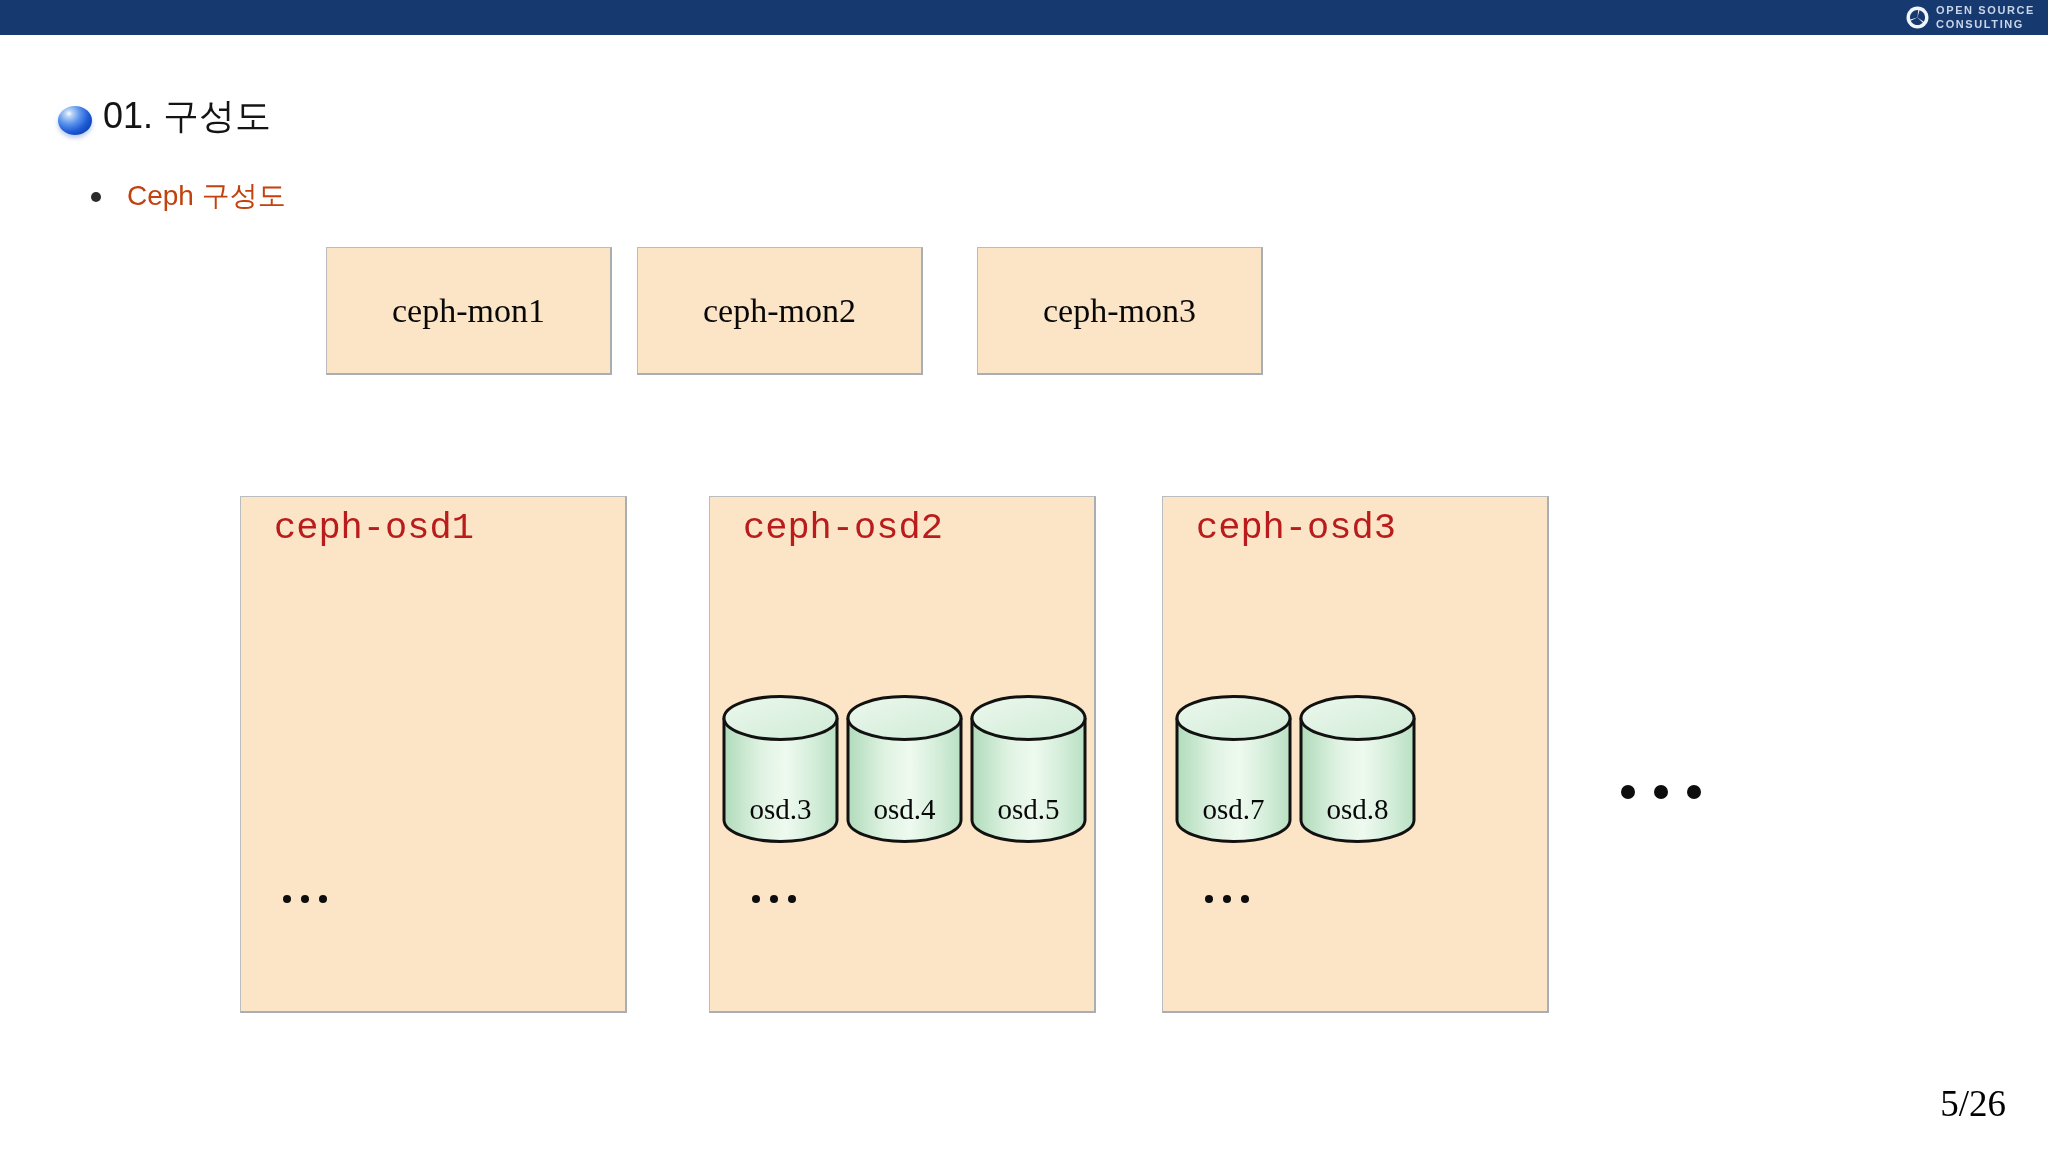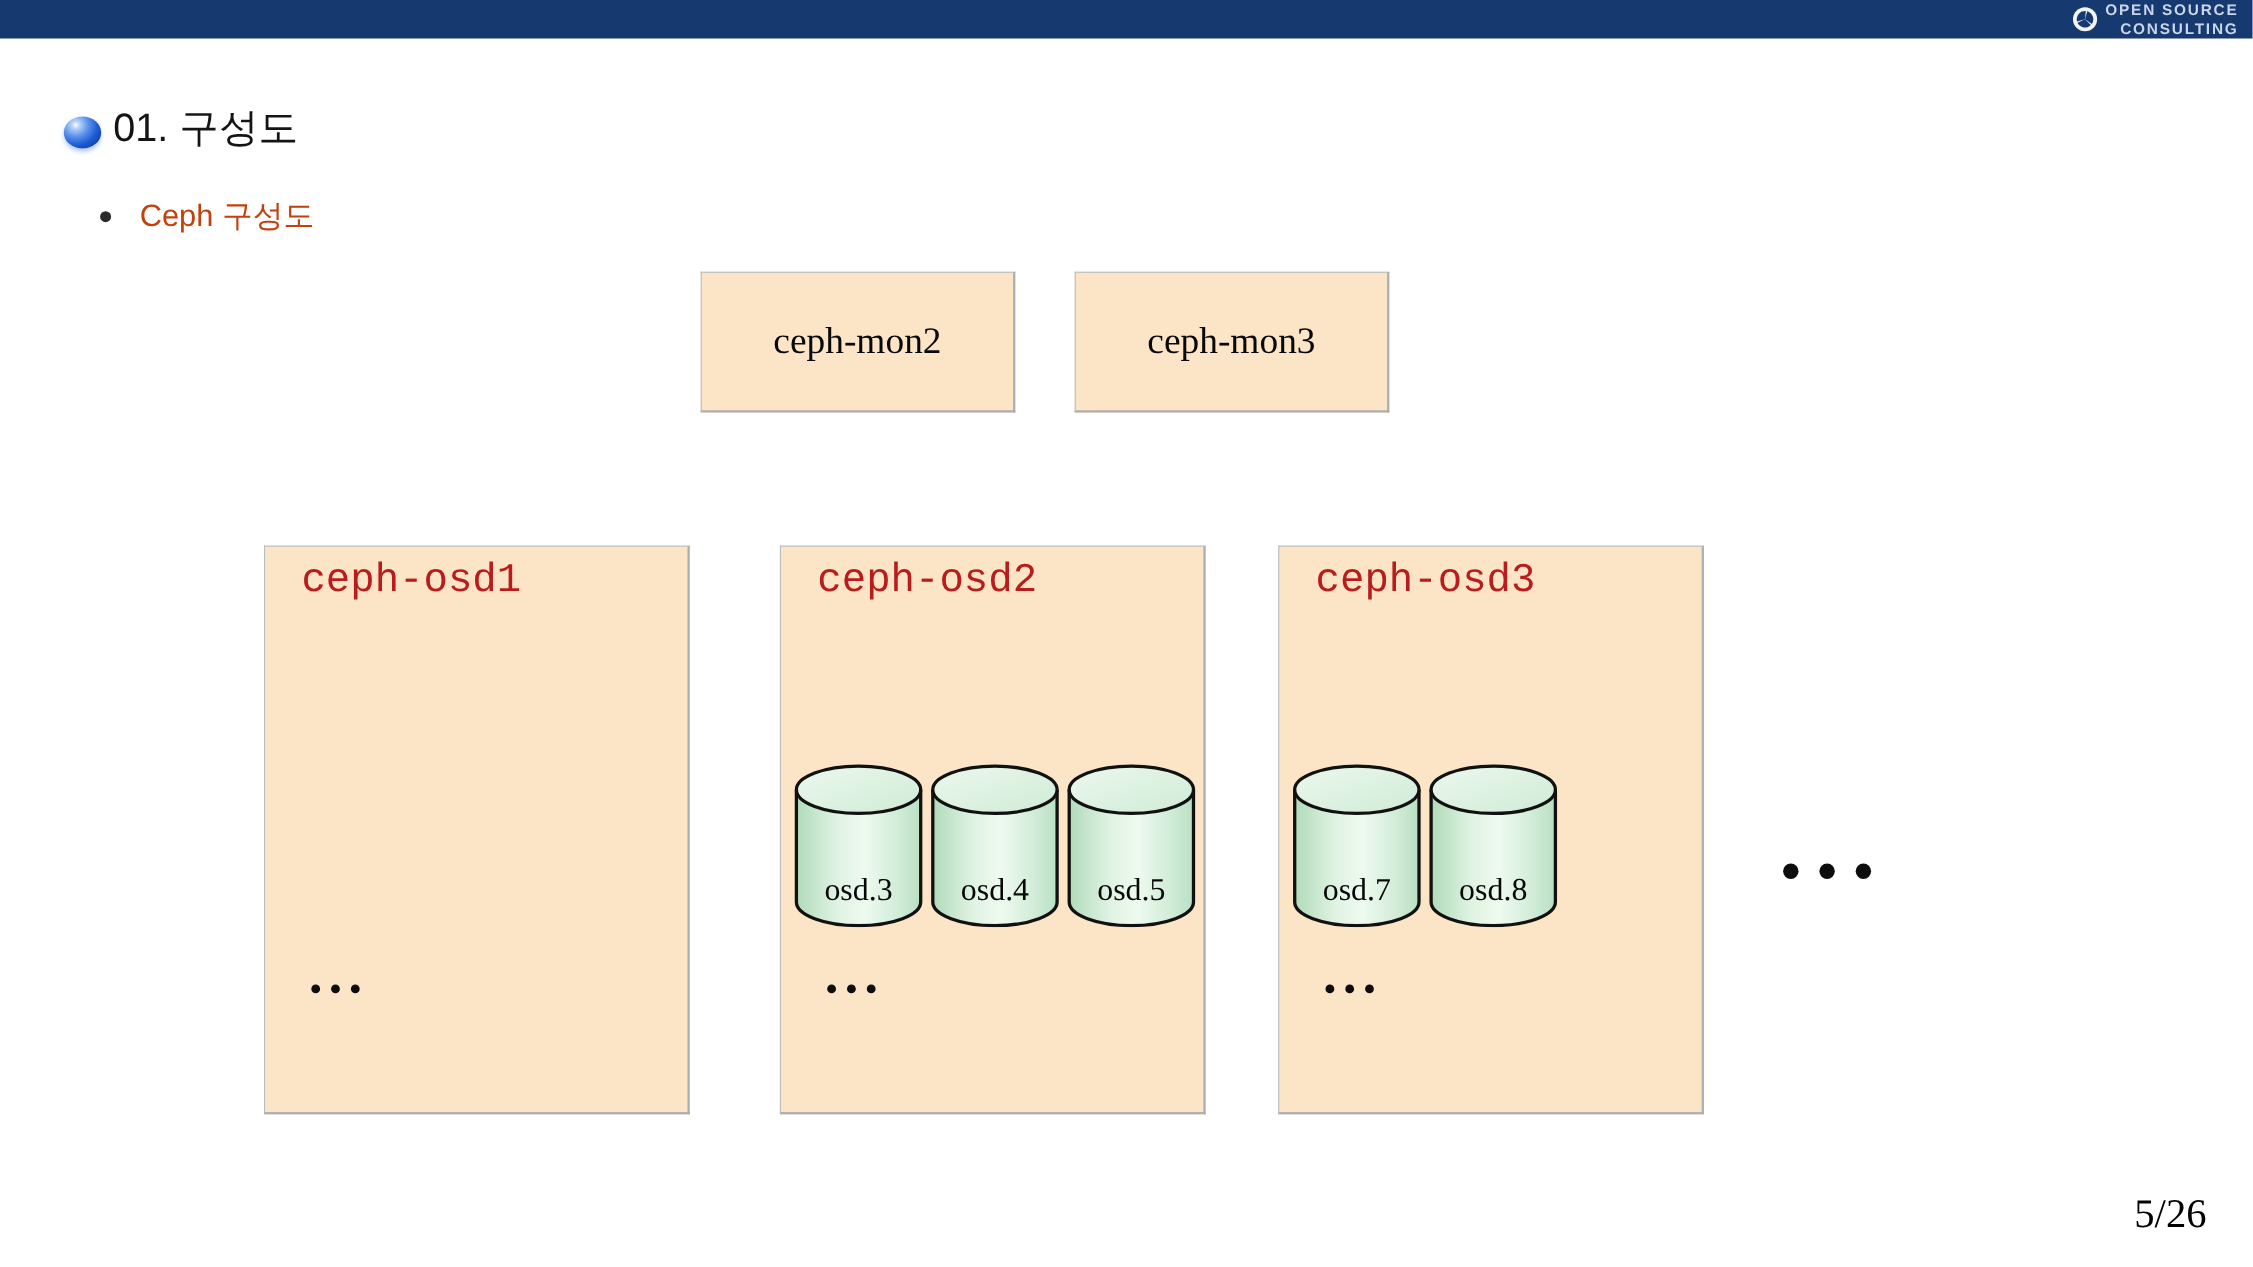--- a/index.html
+++ b/index.html
@@ -14,22 +14,22 @@
   .topbar{
     position:absolute;left:0;top:0;width:2048px;height:35px;
     background:#16396f;
   }
   .logo{
     position:absolute;right:13px;top:4px;height:27px;
     display:flex;align-items:center;gap:7px;
   }
   .logo-icon svg{width:23px;height:23px;display:block;}
   .logo-text{
-    color:#c9d5e9;font-size:14px;font-weight:bold;
-    letter-spacing:1.6px;line-height:1.2;white-space:nowrap;text-align:right;
+    color:#c9d5e9;font-size:11px;font-weight:bold;
+    letter-spacing:1.6px;line-height:1.2;white-space:nowrap;
   }
   
   .title-bullet{
     position:absolute;left:58px;top:106px;width:34px;height:29px;
     border-radius:50%;
     background:radial-gradient(ellipse at 32% 26%, #ffffff 0%, #bcd6f7 10%, #5d95ec 34%, #1e5cd6 60%, #0d3da8 85%, #0a2f8c 100%);
     box-shadow:0 3px 4px rgba(130,160,225,0.55);
   }
   .title{
     position:absolute;left:103px;top:92px;
@@ -125,20 +125,23 @@
       </span>
     </div>
   </div>
 
   <div class="title-bullet"></div>
   <div class="title">01. 구성도</div>
 
   <div class="sub-bullet"></div>
   <div class="subtitle">Ceph 구성도</div>
 
+  <div class="node-box mon-box mon-1">
+    <span>ceph-mon1</span>
+  </div>
   <div class="node-box mon-box mon-2">
     <span>ceph-mon2</span>
   </div>
   <div class="node-box mon-box mon-3">
     <span>ceph-mon3</span>
   </div>
 
   <div class="node-box osd-box osd-1">
     <div class="osd-title">ceph-osd1</div>
     <div class="dots dots-small">

